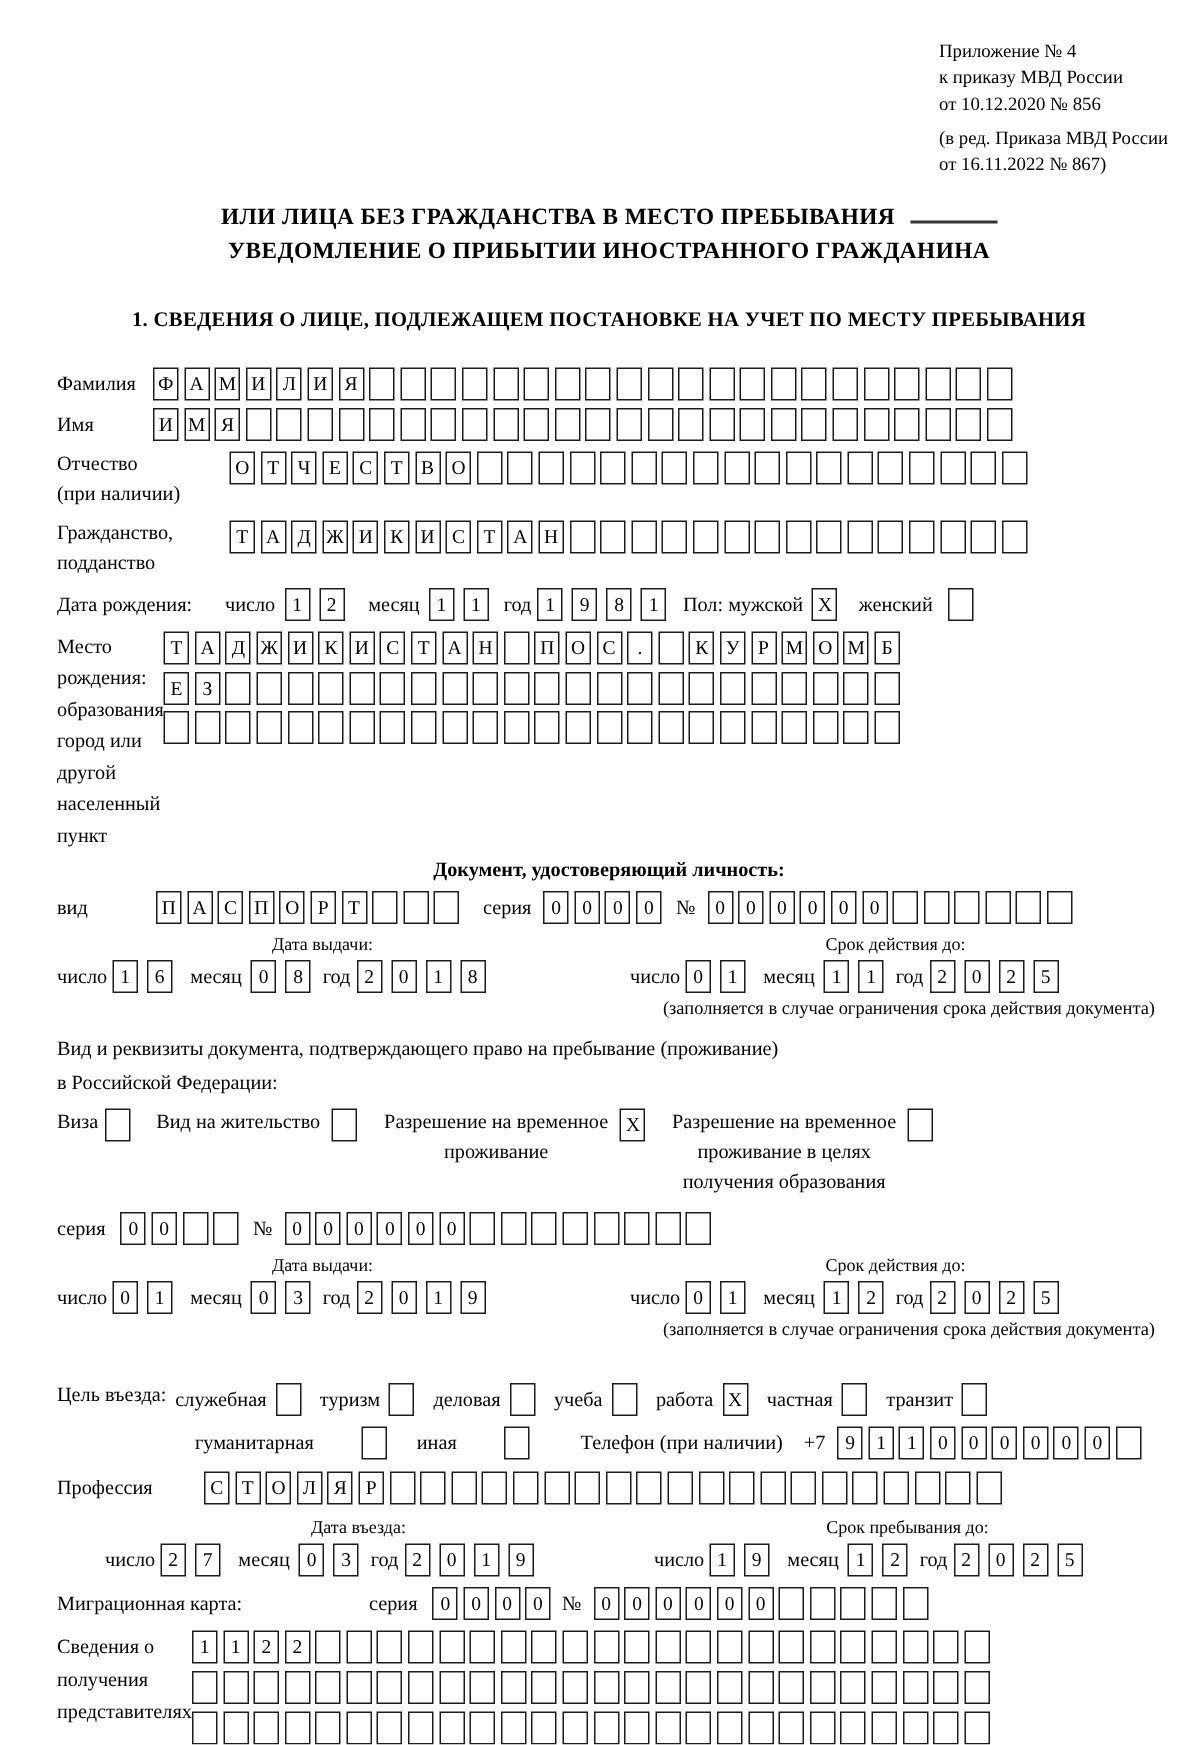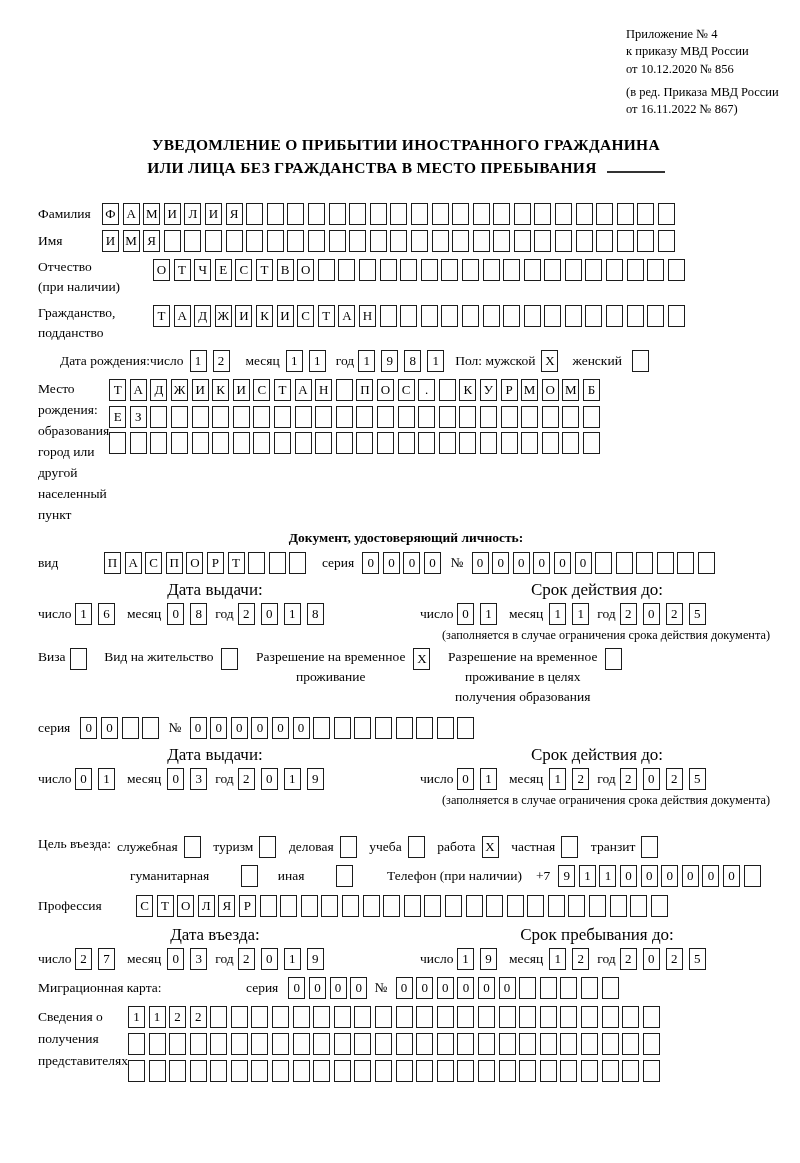--- a/index.html
+++ b/index.html
@@ -54,21 +54,21 @@
   
   .bp-block { display: flex; align-items: flex-start; margin-top: 7px; }
   .bp-labels { width: 147px; font-size: 13.5px; line-height: 1.55; }
   .bp-rows .boxline { margin-bottom: 4.5px; }
 
   .doc-heading { text-align: center; font-weight: bold; font-size: 13.5px; margin-top: 4px; }
 
   
   .dates { display: flex; margin-top: 6px; }
   .dates .half { flex: 0 0 50%; }
-  .dates .d-head { text-align: center; font-size: 17px; margin-bottom: 3px; }
+  .dates .d-head { text-align: center; font-size: 12px; margin-bottom: 3px; }
   .dates .d-line { display: flex; align-items: center; font-size: 13.5px; }
   .dates .half-l { padding-right: 14px; }
   .dates .half-r { padding-left: 14px; }
   .d-note { text-align: right; font-size: 12.3px; margin-top: 3px; padding-right: 4px; }
 
   .para { font-size: 13.5px; line-height: 1.7; margin-top: 8px; }
 
   
   .opts { display: flex; align-items: flex-start; margin-top: 4px; }
   .opt { display: flex; align-items: flex-start; margin-right: 14px; }
@@ -100,24 +100,25 @@
   <div class="appendix">
     <div class="line">Приложение № 4</div>
     <div class="line">к приказу МВД России</div>
     <div class="line">от 10.12.2020 № 856</div>
     <div class="line note">(в ред. Приказа МВД России</div>
     <div class="line">от 16.11.2022 № 867)</div>
   </div>
 
 
   <div class="title">
+    <div><span>ИЛИ ЛИЦА БЕЗ ГРАЖДАНСТВА В МЕСТО ПРЕБЫВАНИЯ</span><span class="title-underline"></span></div>
     <div>УВЕДОМЛЕНИЕ О ПРИБЫТИИ ИНОСТРАННОГО ГРАЖДАНИНА</div>
-    <div><span>ИЛИ ЛИЦА БЕЗ ГРАЖДАНСТВА В МЕСТО ПРЕБЫВАНИЯ</span><span class="title-underline"></span></div>
-  </div>
-
+  </div>
+
+  <div class="section-heading">1. СВЕДЕНИЯ О ЛИЦЕ, ПОДЛЕЖАЩЕМ ПОСТАНОВКЕ НА УЧЕТ ПО МЕСТУ ПРЕБЫВАНИЯ</div>
 
   <div class="row" style="margin-top:24px;">
     <span class="lbl w-surname">Фамилия</span>
     <span class="boxes">
         <span class="cbox">Ф</span>
         <span class="cbox">А</span>
         <span class="cbox">М</span>
         <span class="cbox">И</span>
         <span class="cbox">Л</span>
         <span class="cbox">И</span>
@@ -244,21 +245,21 @@
         <span class="cbox"></span>
         <span class="cbox"></span>
         <span class="cbox"></span>
         <span class="cbox"></span>
         <span class="cbox"></span>
         <span class="cbox"></span>
       </span>
   </div>
 
   <div class="row dboxes" style="margin-top:7px;">
-    <span class="lbl nowrap" style="width:112px;text-align:right;">Дата рождения:</span>
+    <span class="lbl nowrap" style="width:112px;">Дата рождения:</span>
     <span class="lbl inline-gap-first">число</span>
     <span class="boxes">
         <span class="cbox">1</span>
         <span class="cbox">2</span>
       </span>
     <span class="lbl inline-gap">месяц</span>
     <span class="boxes">
         <span class="cbox">1</span>
         <span class="cbox">1</span>
       </span>
@@ -449,20 +450,24 @@
             <span class="cbox">2</span>
             <span class="cbox">0</span>
             <span class="cbox">2</span>
             <span class="cbox">5</span>
           </span>
       </div>
       <div class="d-note">(заполняется в случае ограничения срока действия документа)</div>
     </div>
   </div>
 
+  <div class="para">
+    <div>Вид и реквизиты документа, подтверждающего право на пребывание (проживание)</div>
+    <div>в Российской Федерации:</div>
+  </div>
 
   <div class="opts">
     <div class="opt">
       <span class="opt-text">Виза</span>
       <span class="boxes" style="margin-left:4px;">
           <span class="cbox"></span>
         </span>
     </div>
     <div class="opt">
       <span class="opt-text">Вид на жительство</span>
@@ -666,21 +671,21 @@
         <span class="cbox"></span>
         <span class="cbox"></span>
         <span class="cbox"></span>
         <span class="cbox"></span>
         <span class="cbox"></span>
         <span class="cbox"></span>
         <span class="cbox"></span>
       </span>
   </div>
 
-  <div class="dates dboxes" style="margin-top:8px;">
+  <div class="dates dboxes" style="margin-top:8px;margin-left:32px;">
     <div class="half half-l">
       <div class="d-head">Дата въезда:</div>
       <div class="d-line">
         <span>число</span>&nbsp;
         <span class="boxes">
             <span class="cbox">2</span>
             <span class="cbox">7</span>
           </span>
         <span style="margin:0 6px 0 6px;">месяц</span>
         <span class="boxes">

